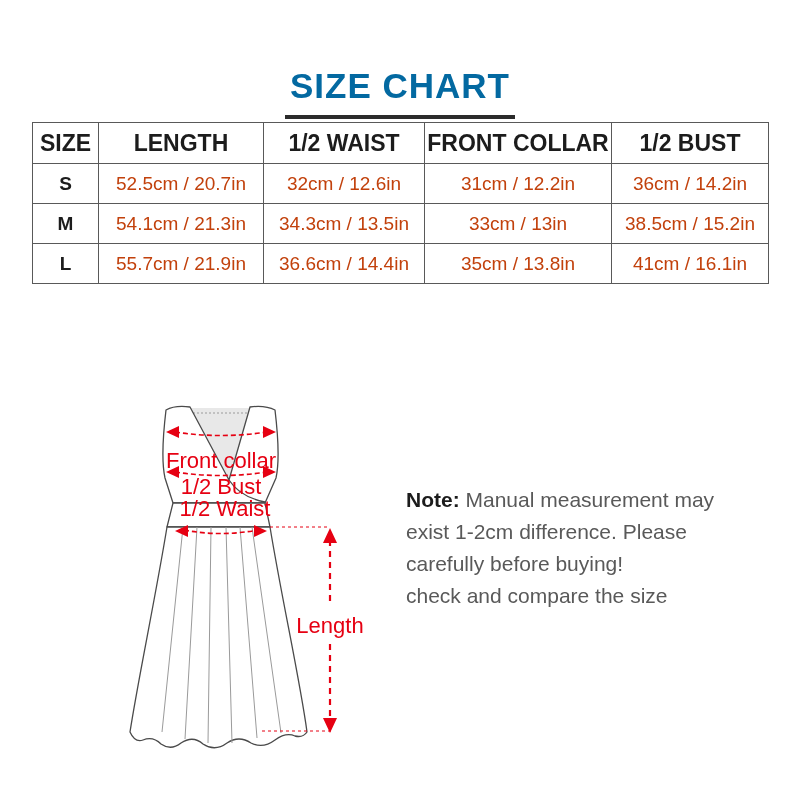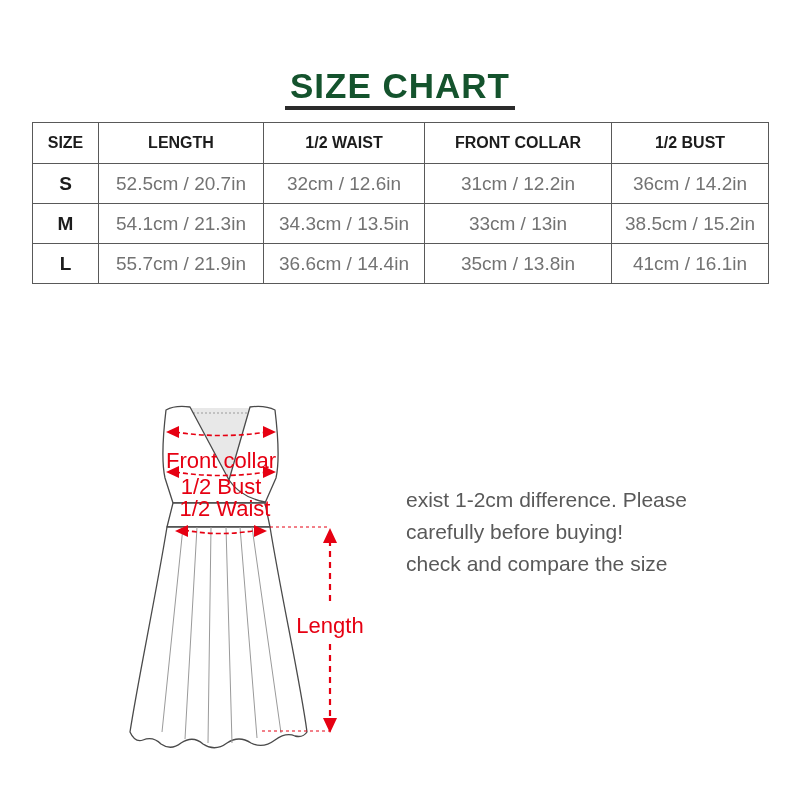--- a/index.html
+++ b/index.html
@@ -2,33 +2,33 @@
 <html><head>
 <meta charset="utf-8">
 <style>
   html,body{margin:0;padding:0;}
   body{
     width:800px;height:800px;background:#ffffff;position:relative;
     font-family:"Liberation Sans", sans-serif;overflow:hidden;
   }
   .title-wrap{position:absolute;left:0;top:66px;width:800px;text-align:center;}
   .title{
-    display:inline-block;font-size:35px;font-weight:bold;color:#14532d;
-    letter-spacing:1px;border-bottom:4px solid #2b2b2b;padding:0 5px 0 5px;
+    display:inline-block;font-size:35px;font-weight:bold;color:#0369a1;
+    letter-spacing:1px;border-bottom:4px solid #2b2b2b;padding:0 5px 9px 5px;
   }
   table.size-chart{
     position:absolute;left:32px;top:122px;width:736px;
     border-collapse:collapse;table-layout:fixed;
   }
   table.size-chart th, table.size-chart td{
     border:1px solid #595959;text-align:center;vertical-align:middle;
     padding:0;overflow:hidden;white-space:nowrap;
   }
-  table.size-chart th{height:40px;font-size:16px;font-weight:bold;color:#1c1c1c;margin-left:8px;}
-  table.size-chart td{height:39px;font-size:19px;color:#737373;font-weight:normal;}
+  table.size-chart th{height:40px;font-size:23px;font-weight:bold;color:#1c1c1c;margin-left:8px;}
+  table.size-chart td{height:39px;font-size:19px;color:#c2410c;font-weight:normal;}
   table.size-chart td.size-col{font-weight:bold;color:#1c1c1c;}
   .c0{width:66px;} .c1{width:165px;} .c2{width:161px;} .c3{width:187px;} .c4{width:157px;}
   .dress{position:absolute;left:80px;top:380px;width:320px;height:390px;}
   .note{
     position:absolute;left:406px;top:484px;width:318px;
     font-size:21px;line-height:32px;color:#595959;
   }
   .note p{margin:0;}
   .note .note-label{font-weight:bold;color:#1c1c1c;}
   svg text.red-label{
@@ -146,16 +146,20 @@
     <path d="M250,264 L250,340" stroke="#e60012" stroke-width="2.2" fill="none" stroke-dasharray="6,5"></path>
     <polygon points="250,148 243,163 257,163" fill="#e60012"></polygon>
     <polygon points="250,353 243,338 257,338" fill="#e60012"></polygon>
 
     <path d="M182,351 L252,351" stroke="#e60012" stroke-width="1" fill="none" stroke-dasharray="3,3"></path>
   </g>
   <text class="red-label" x="250" y="253" text-anchor="middle">Length</text>
 </svg>
 
 <div class="note">
+  <p>
+    <span class="note-label">Note:</span>
+    <span>Manual measurement may</span>
+  </p>
   <p>exist 1-2cm difference. Please</p>
   <p>carefully before buying!</p>
   <p>check and compare the size</p>
 </div>
 
 </body></html>

